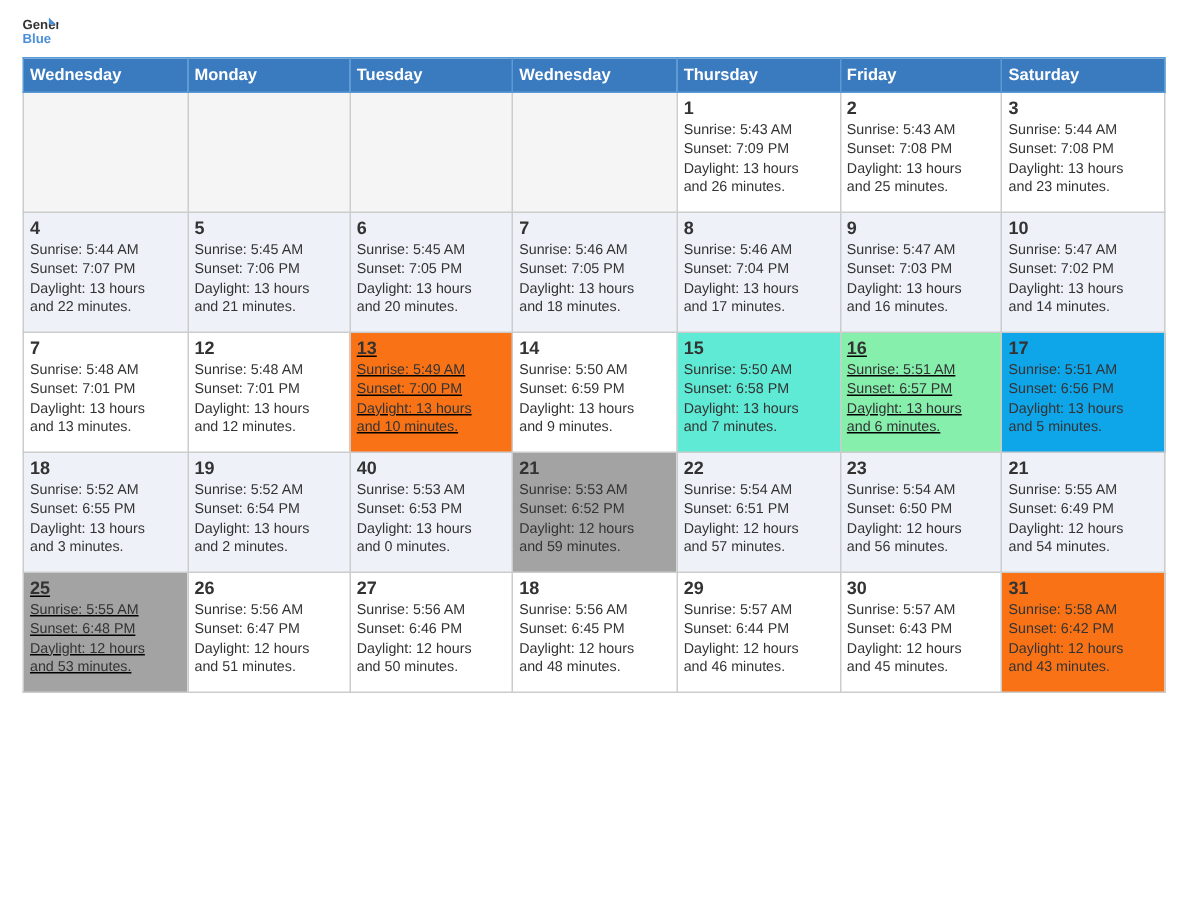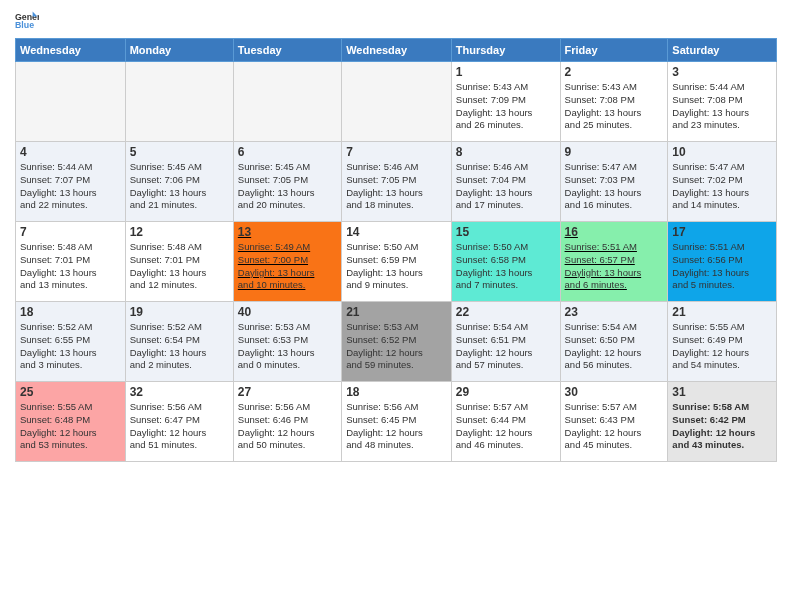--- a/index.html
+++ b/index.html
@@ -290,29 +290,29 @@
           </td>
           <td style="background: rgb(238, 242, 248);">
             <span class="day-number">21</span>
             <div class="day-info" style="white-space: pre-line;">Sunrise: 5:55 AM
 Sunset: 6:49 PM
 Daylight: 12 hours
 and 54 minutes.</div>
           </td>
         </tr>
         <tr>
-          <td style="background: #fca5a5;">
+          <td style="background: #a3a3a3; text-decoration: underline;">
             <span class="day-number">25</span>
             <div class="day-info" style="white-space: pre-line;">Sunrise: 5:55 AM
 Sunset: 6:48 PM
 Daylight: 12 hours
 and 53 minutes.</div>
           </td>
           <td style="background: rgb(255, 255, 255);">
-            <span class="day-number">32</span>
+            <span class="day-number">26</span>
             <div class="day-info" style="white-space: pre-line;">Sunrise: 5:56 AM
 Sunset: 6:47 PM
 Daylight: 12 hours
 and 51 minutes.</div>
           </td>
           <td style="background: rgb(255, 255, 255); margin-left: 44px;">
             <span class="day-number">27</span>
             <div class="day-info" style="white-space: pre-line;">Sunrise: 5:56 AM
 Sunset: 6:46 PM
 Daylight: 12 hours
@@ -332,23 +332,23 @@
 Daylight: 12 hours
 and 46 minutes.</div>
           </td>
           <td style="background: rgb(255, 255, 255);">
             <span class="day-number">30</span>
             <div class="day-info" style="white-space: pre-line;">Sunrise: 5:57 AM
 Sunset: 6:43 PM
 Daylight: 12 hours
 and 45 minutes.</div>
           </td>
-          <td style="background: #e5e5e5;">
+          <td style="background: #f97316;">
             <span class="day-number">31</span>
-            <div class="day-info" style="white-space: pre-line; font-weight: bold;">Sunrise: 5:58 AM
+            <div class="day-info" style="white-space: pre-line;">Sunrise: 5:58 AM
 Sunset: 6:42 PM
 Daylight: 12 hours
 and 43 minutes.</div>
           </td>
         </tr>
       </tbody>
   </table>
 </div>
 
 </body></html>

